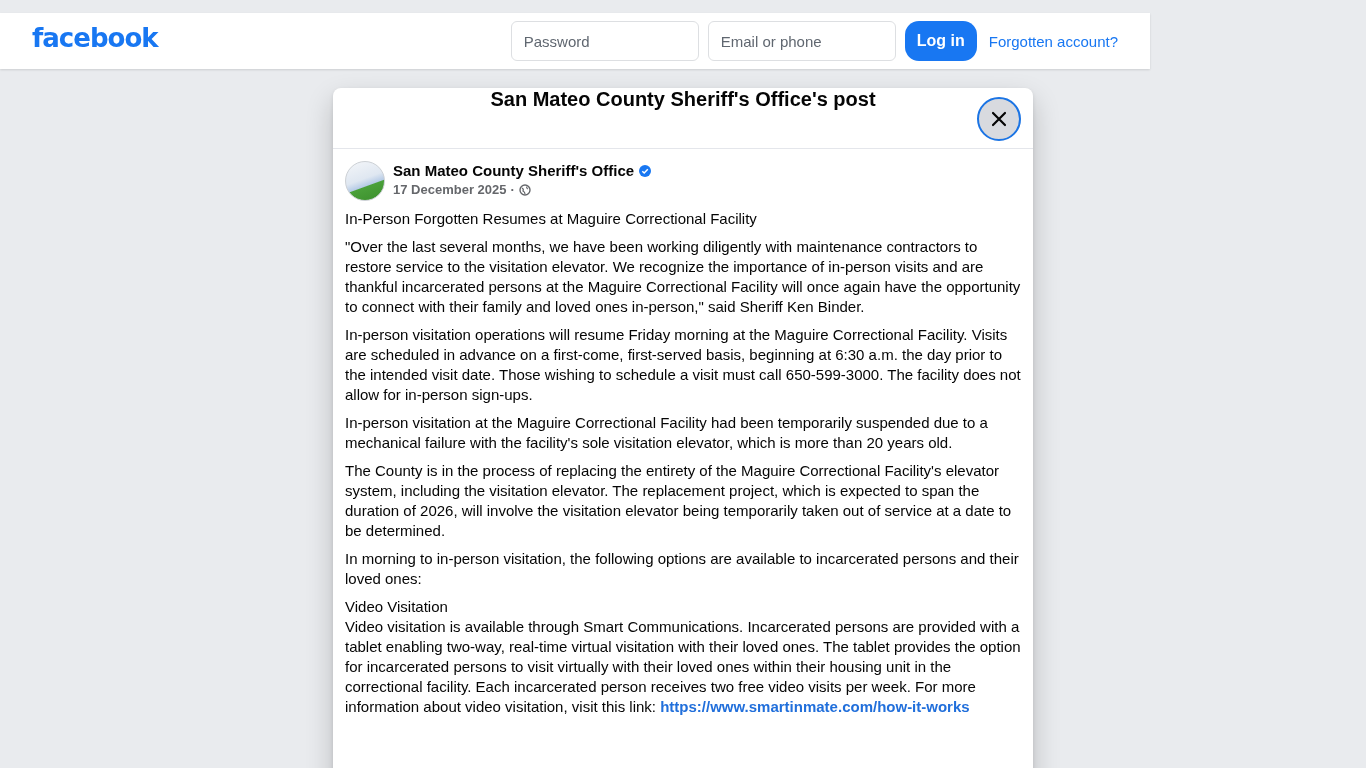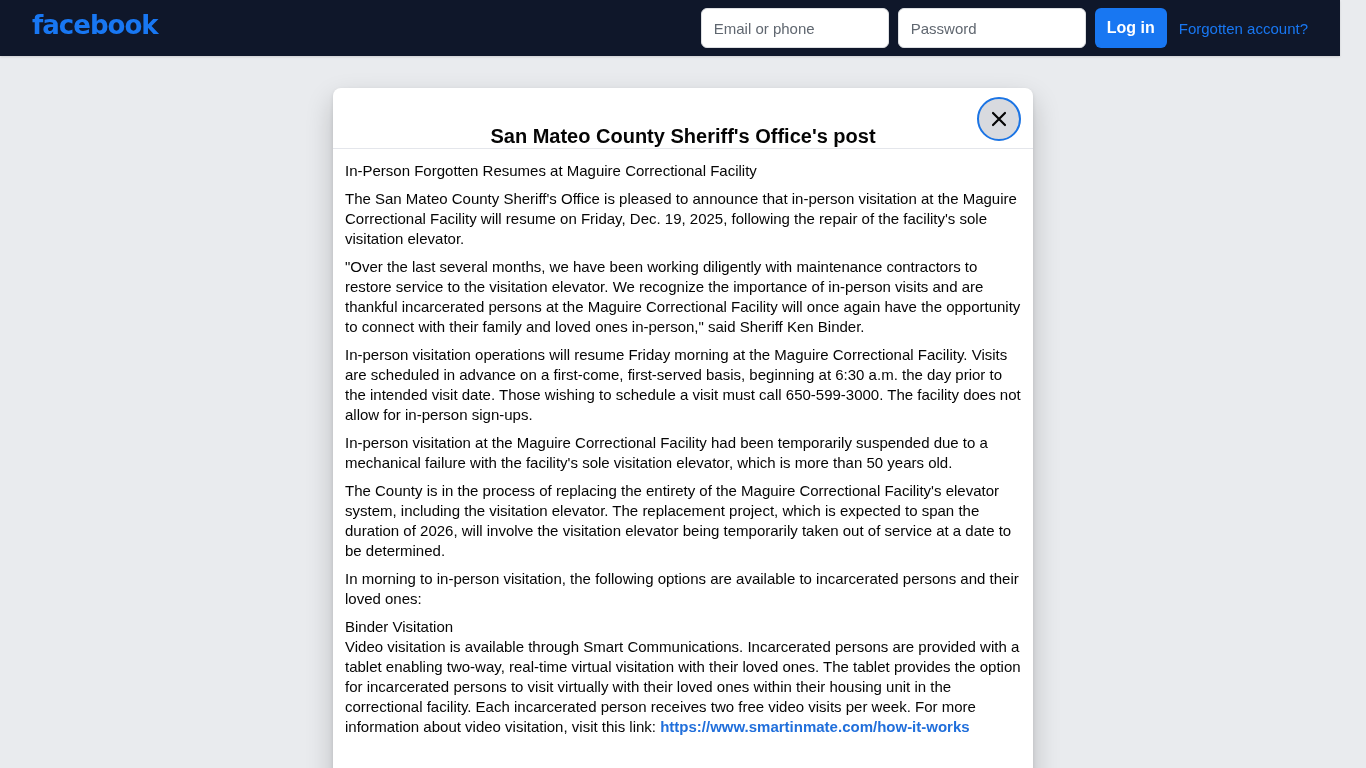--- a/index.html
+++ b/index.html
@@ -1,72 +1,91 @@
 <!DOCTYPE html>
 <html><head>
 <meta charset="utf-8">
 <style>
   * { box-sizing: border-box; margin: 0; padding: 0; }
   html, body { width: 1366px; height: 768px; overflow: hidden; }
   body { background: #e9ebee; font-family: "Liberation Sans", "DejaVu Sans", sans-serif; color: #1c1e21; position: relative; }
-  .topbar { position: absolute; left: 0; top: 0; width: 1340px; height: 56px; background: #0f172a; box-shadow: 0 1px 2px rgba(0,0,0,0.12); display: flex; align-items: center; }
+  .topbar { position: absolute; left: 0; top: 13px; width: 1150px; height: 56px; background: #ffffff; box-shadow: 0 1px 2px rgba(0,0,0,0.12); display: flex; align-items: center; }
   .logo { position: absolute; left: 32px; top: 10px; font-family: "DejaVu Sans", sans-serif; font-weight: bold; font-size: 26px; color: #1877f2; letter-spacing: -1px; }
   .login { position: absolute; right: 0; top: 8px; display: flex; align-items: center; }
   .field { width: 188px; height: 40px; border: 1px solid #dddfe2; border-radius: 6px; padding: 0 12px; font-size: 15px; color: #606770; font-family: "Liberation Sans", sans-serif; margin-right: 9px; background: #fff; }
   .field::placeholder { color: #606770; }
-  .btn-login { height: 40px; padding: 0 12px; background: #1877f2; color: #fff; border: none; border-radius: 6px; font-weight: bold; font-size: 16px; font-family: "Liberation Sans", sans-serif; margin-right: 12px; }
+  .btn-login { height: 40px; padding: 0 12px; background: #1877f2; color: #fff; border: none; border-radius: 14px; font-weight: bold; font-size: 16px; font-family: "Liberation Sans", sans-serif; margin-right: 12px; }
   .forgot { color: #1877f2; font-size: 15px; text-decoration: none; margin-right: 32px; text-align: center; }
   .modal { position: absolute; left: 333px; top: 88px; width: 700px; height: 700px; background: #fff; border-radius: 8px 8px 0 0; box-shadow: 0 12px 28px rgba(0,0,0,0.2), 0 2px 4px rgba(0,0,0,0.1); overflow: hidden; }
-  .modal-header { height: 61px; border-bottom: 1px solid #e4e6eb; display: flex; align-items: flex-end; justify-content: center; position: relative; }
+  .modal-header { height: 61px; border-bottom: 1px solid #e4e6eb; display: flex; align-items: flex-start; justify-content: center; position: relative; }
   .modal-title { font-size: 20px; font-weight: bold; color: #050505; }
   .close-btn { position: absolute; right: 12px; top: 9px; width: 44px; height: 44px; border-radius: 50%; background: #d8dadf; border: 2px solid #1b74e4; display: flex; align-items: center; justify-content: center; cursor: pointer; }
   .close-btn svg { width: 20px; height: 20px; }
   .post { padding: 12px 12px 0 12px; }
   .author { display: flex; align-items: flex-start; margin-bottom: 8px; }
   .avatar { width: 40px; height: 40px; border-radius: 50%; overflow: hidden; border: 1px solid #ccd0d5; margin-right: 8px; background: linear-gradient(160deg, #f4f6f9 0%, #dfe7f1 45%, #b6cbe6 60%, #4aa03a 62%, #3b8f2c 100%); }
   .author-info { padding-top: 1px; }
   .author-name { font-size: 15px; font-weight: bold; color: #050505; display: flex; align-items: center; }
   .verified { display: inline-block; margin-left: 5px; width: 12px; height: 12px; }
   .meta { font-size: 13px; color: #65676b; display: flex; align-items: center; margin-top: 3px; font-weight: bold; }
   .globe { width: 12px; height: 12px; margin-left: 4px; }
   .post-body p { font-size: 15px; line-height: 20px; color: #050505; margin-bottom: 8px; }
   .post-body a { color: #216fdb; text-decoration: none; font-weight: bold; }
 </style>
 </head>
 <body>
 
 <div class="topbar">
   <div class="logo">facebook</div>
   <div class="login">
+    <input class="field" type="password" placeholder="Password" style="">
     <input class="field" type="text" placeholder="Email or phone" style="">
-    <input class="field" type="password" placeholder="Password" style="">
     <button class="btn-login">Log in</button>
     <a class="forgot" href="#">Forgotten account?</a>
   </div>
 </div>
 
 <div class="modal">
   <div class="modal-header">
     <div class="modal-title">San Mateo County Sheriff's Office's post</div>
     <div class="close-btn">
       <svg viewBox="0 0 20 20">
           <path d="M4 4 L16 16 M16 4 L4 16" stroke="#050505" stroke-width="2.2" stroke-linecap="round"></path>
         </svg>
     </div>
   </div>
 
   <div class="post">
+    <div class="author">
+      <div class="avatar"></div>
+      <div class="author-info">
+        <div class="author-name">
+          <span>San Mateo County Sheriff's Office</span>
+          <svg class="verified" viewBox="0 0 12 12">
+              <circle cx="6" cy="6" r="6" fill="#1877f2"></circle>
+              <path d="M3.3 6.2 L5.2 8 L8.8 4.3" stroke="#fff" stroke-width="1.5" fill="none"></path>
+            </svg>
+        </div>
+        <div class="meta">
+          <span>17 December 2025</span>
+          <span style="margin-left:4px">·</span>
+          <svg class="globe" viewBox="0 0 12 12">
+              <circle cx="6" cy="6" r="5" fill="none" stroke="#65676b" stroke-width="1.4"></circle>
+              <path d="M3 4 Q5 5 4 7 Q6 8 6 10 M8 2.5 Q7 4 9 5" fill="none" stroke="#65676b" stroke-width="1.2"></path>
+            </svg>
+        </div>
+      </div>
+    </div>
 
     <div class="post-body">
       <p>In-Person Forgotten Resumes at Maguire Correctional Facility</p>
-      <p>The San Mateo County Sheriff's Office is pleased to announce that in-person visitation at the Maguire Correctional Facility will resume on Friday, Dec. 19, 2025, following the repair of the facility's sole visitation elevator.</p>
       <p>"Over the last several months, we have been working diligently with maintenance contractors to restore service to the visitation elevator. We recognize the importance of in-person visits and are thankful incarcerated persons at the Maguire Correctional Facility will once again have the opportunity to connect with their family and loved ones in-person," said Sheriff Ken Binder.</p>
       <p>In-person visitation operations will resume Friday morning at the Maguire Correctional Facility. Visits are scheduled in advance on a first-come, first-served basis, beginning at 6:30 a.m. the day prior to the intended visit date. Those wishing to schedule a visit must call 650-599-3000. The facility does not allow for in-person sign-ups.</p>
-      <p>In-person visitation at the Maguire Correctional Facility had been temporarily suspended due to a mechanical failure with the facility's sole visitation elevator, which is more than 50 years old.</p>
+      <p>In-person visitation at the Maguire Correctional Facility had been temporarily suspended due to a mechanical failure with the facility's sole visitation elevator, which is more than 20 years old.</p>
       <p>The County is in the process of replacing the entirety of the Maguire Correctional Facility's elevator system, including the visitation elevator. The replacement project, which is expected to span the duration of 2026, will involve the visitation elevator being temporarily taken out of service at a date to be determined.</p>
       <p>In morning to in-person visitation, the following options are available to incarcerated persons and their loved ones:</p>
       <p>
-        <span>Binder Visitation</span><br>
+        <span>Video Visitation</span><br>
         <span>Video visitation is available through Smart Communications. Incarcerated persons are provided with a tablet enabling two-way, real-time virtual visitation with their loved ones. The tablet provides the option for incarcerated persons to visit virtually with their loved ones within their housing unit in the correctional facility. Each incarcerated person receives two free video visits per week. For more information about video visitation, visit this link: </span><a href="#">https://www.smartinmate.com/how-it-works</a>
       </p>
     </div>
   </div>
 </div>
 
 </body></html>

